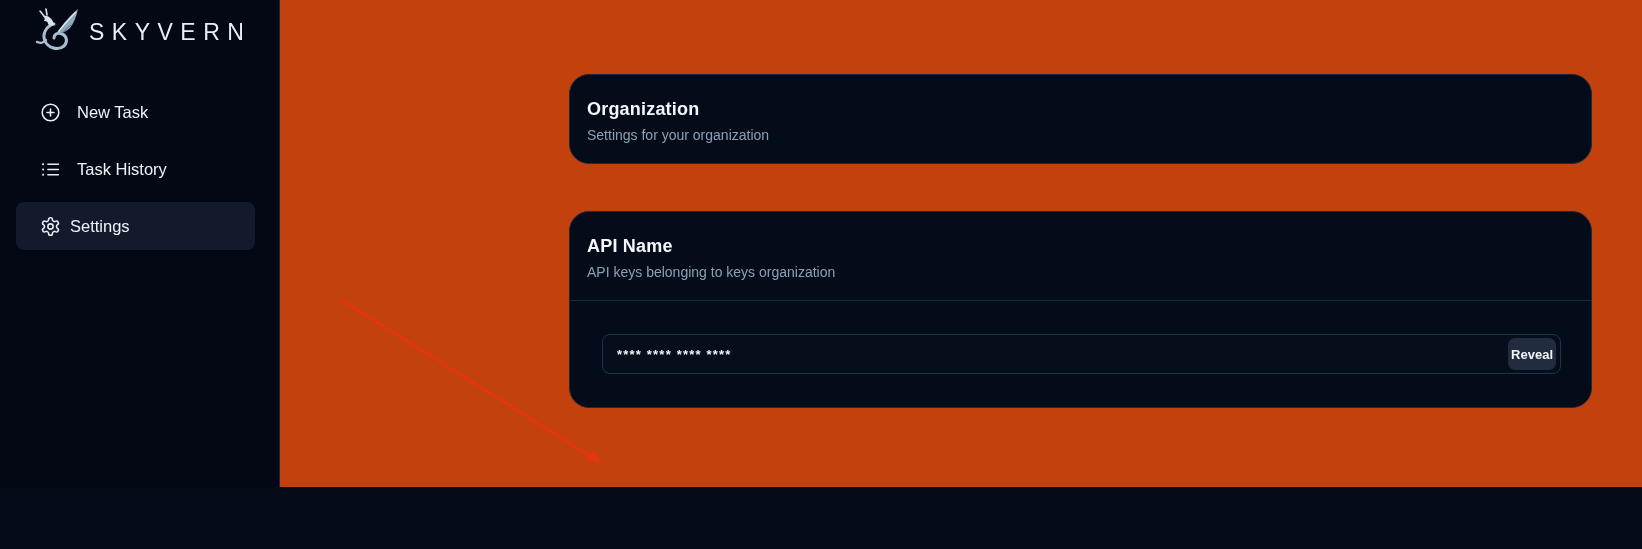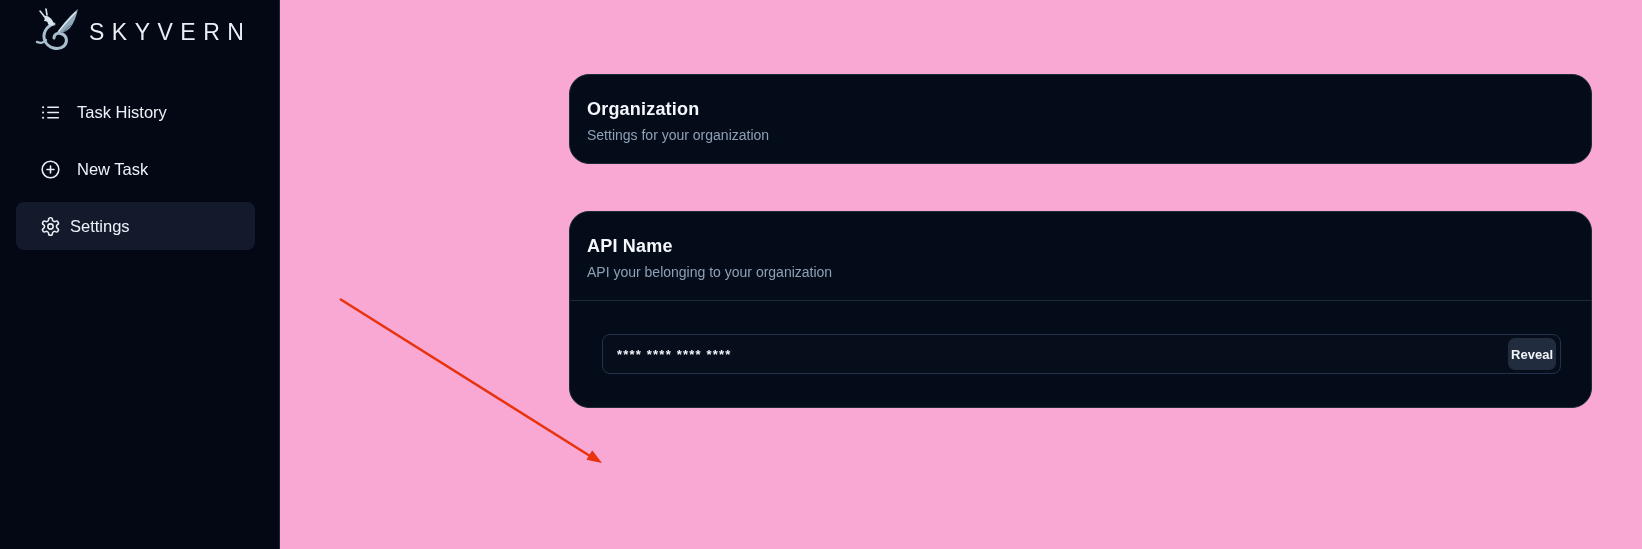--- a/index.html
+++ b/index.html
@@ -1,20 +1,20 @@
 <!DOCTYPE html>
 <html><head>
 <meta charset="utf-8">
 <style>
   * { box-sizing: border-box; margin: 0; padding: 0; }
   html,body { background:#040b18; }
   body { font-family:"Liberation Sans", sans-serif; }
 
-  .screen { position:relative; width:1642px; height:549px; display:flex; overflow:hidden;
-            background:#f9a8d4; color:#eef2f8; }
+  .screen { position:relative; width:1642px; height:487px; display:flex; overflow:hidden;
+            background:#c2410c; color:#eef2f8; }
 
   
   .sidebar { flex:0 0 280px; width:280px; background:#030814; border-right:1px solid #1c2736;
              padding:6px 24px 0 16px; }
   .brand { display:flex; align-items:center; gap:9px; padding-left:18px; height:52px; cursor:pointer; }
   .brand-text { font-size:23px; letter-spacing:7.5px; color:#e9eef4; font-weight:400; white-space:nowrap; }
   .nav { margin-top:30px; display:flex; flex-direction:column; gap:9px; }
   .nav-item { height:48px; display:flex; align-items:center; gap:16px; padding-left:24px;
               border-radius:8px; font-size:16.5px; font-weight:500; color:#eef2f8; cursor:pointer; }
   .nav-item.active { background:#121a2c;gap:9px; }
@@ -66,34 +66,34 @@
           <path d="M10 10 L6 5 M13 9 L12 3" stroke="#d8e4eb" stroke-width="1.6" stroke-linecap="round" fill="none"></path>
         </svg>
       </span>
       <span class="brand-text">SKYVERN</span>
     </div>
 
     <nav class="nav">
       <div class="nav-item">
         <span class="nav-icon">
           <svg viewBox="0 0 24 24">
+              <circle cx="12" cy="12" r="9.5"></circle>
+              <path d="M8 12h8M12 8v8"></path>
+            </svg>
+        </span>
+        <span>New Task</span>
+      </div>
+      <div class="nav-item">
+        <span class="nav-icon">
+          <svg viewBox="0 0 24 24">
               <path d="M9 6h12M9 12h12M9 18h12"></path>
               <path d="M3.5 6h.01M3.5 12h.01M3.5 18h.01" stroke-width="2.4"></path>
             </svg>
         </span>
         <span>Task History</span>
-      </div>
-      <div class="nav-item">
-        <span class="nav-icon">
-          <svg viewBox="0 0 24 24">
-              <circle cx="12" cy="12" r="9.5"></circle>
-              <path d="M8 12h8M12 8v8"></path>
-            </svg>
-        </span>
-        <span>New Task</span>
       </div>
       <div class="nav-item active">
         <span class="nav-icon">
           <svg viewBox="0 0 24 24">
               <path d="M12.22 2h-.44a2 2 0 0 0-2 2v.18a2 2 0 0 1-1 1.73l-.43.25a2 2 0 0 1-2 0l-.15-.08a2 2 0 0 0-2.73.73l-.22.38a2 2 0 0 0 .73 2.73l.15.1a2 2 0 0 1 1 1.72v.51a2 2 0 0 1-1 1.74l-.15.09a2 2 0 0 0-.73 2.73l.22.38a2 2 0 0 0 2.73.73l.15-.08a2 2 0 0 1 2 0l.43.25a2 2 0 0 1 1 1.73V20a2 2 0 0 0 2 2h.44a2 2 0 0 0 2-2v-.18a2 2 0 0 1 1-1.73l.43-.25a2 2 0 0 1 2 0l.15.08a2 2 0 0 0 2.73-.73l.22-.39a2 2 0 0 0-.73-2.73l-.15-.08a2 2 0 0 1-1-1.74v-.5a2 2 0 0 1 1-1.74l.15-.09a2 2 0 0 0 .73-2.73l-.22-.38a2 2 0 0 0-2.73-.73l-.15.08a2 2 0 0 1-2 0l-.43-.25a2 2 0 0 1-1-1.73V4a2 2 0 0 0-2-2z"></path>
               <circle cx="12" cy="12" r="3"></circle>
             </svg>
         </span>
         <span>Settings</span>
       </div>
@@ -105,21 +105,21 @@
     <section class="card">
       <header class="card-header">
         <div class="card-title">Organization</div>
         <div class="card-subtitle">Settings for your organization</div>
       </header>
     </section>
 
     <section class="card">
       <header class="card-header">
         <div class="card-title">API Name</div>
-        <div class="card-subtitle">API your belonging to your organization</div>
+        <div class="card-subtitle">API keys belonging to keys organization</div>
       </header>
       <div class="card-body api-body">
         <div class="key-field">
           <span class="masked">**** **** **** ****</span>
           <button class="reveal-btn">Reveal</button>
         </div>
       </div>
     </section>
 
   </main>

